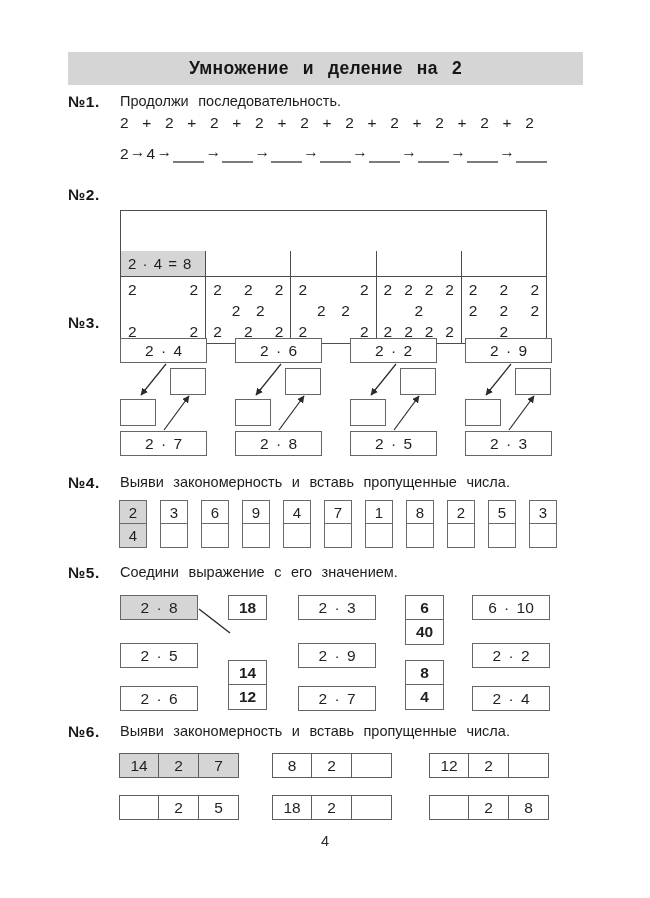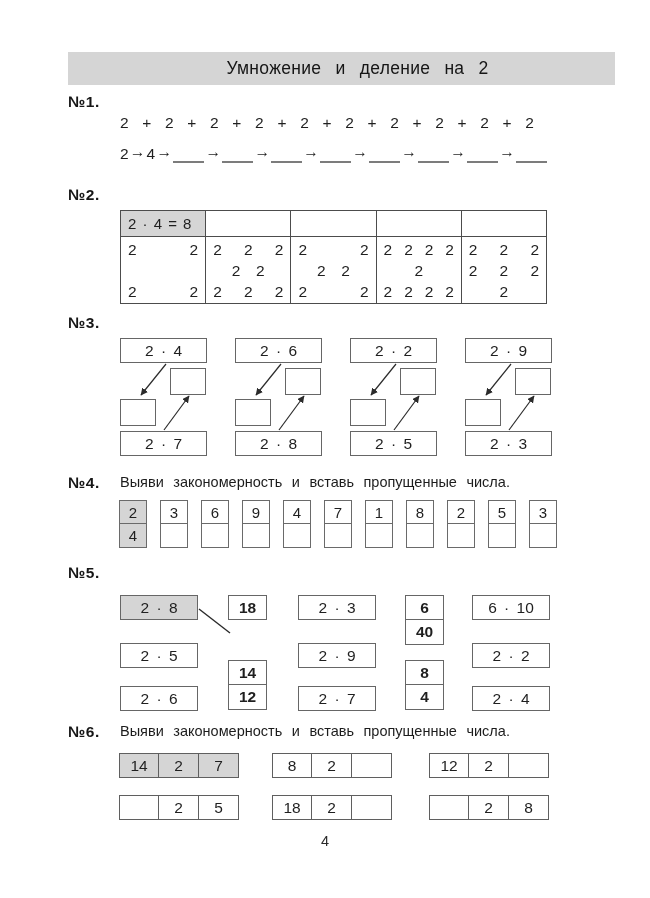--- a/index.html
+++ b/index.html
@@ -1,38 +1,38 @@
 <!DOCTYPE html>
 <html><head>
 <meta charset="utf-8">
 <style>
   html,body{margin:0;padding:0;background:#fff;}
   #page{position:relative;width:650px;height:898px;background:#ffffff;
         font-family:"Liberation Sans",sans-serif;color:#1f1f1f;overflow:hidden;}
   .gray{background:#d5d5d5;}
   #titlebar{position:absolute;left:68px;top:52px;width:515px;height:33px;background:#d5d5d5;
-            display:flex;align-items:center;justify-content:center;font-weight:normal;
-            font-size:17.5px;word-spacing:9px;letter-spacing:.3px;color:#161616;padding-left:32px;}
+            display:flex;align-items:center;justify-content:center;font-weight:bold;
+            font-size:17.5px;word-spacing:9px;letter-spacing:.3px;color:#161616;}
   .tlabel{position:absolute;left:68px;font-weight:bold;font-size:15.5px;color:#161616;letter-spacing:.5px;}
   .tinstr{position:absolute;left:120px;font-size:14.5px;word-spacing:5.5px;color:#1c1c1c;white-space:nowrap;}
   #t1l,#t1i{top:93px;}  #t2l,#t2i{top:186px;}  #t3l,#t3i{top:314px;}
   #t4l,#t4i{top:474px;} #t5l,#t5i{top:564px;}  #t6l,#t6i{top:723px;}
 
   
   #sumrow{position:absolute;left:120px;top:114px;width:414px;display:flex;
           justify-content:space-between;align-items:center;font-size:15.5px;}
   #seqrow{position:absolute;left:120px;top:143px;width:427px;display:flex;
           justify-content:space-between;align-items:flex-end;font-size:15.5px;}
   #seqrow .arr{margin-bottom:2px;}
   .blank{display:inline-block;width:31px;height:14px;border-bottom:2px solid #7c7c7c;}
 
   
   #t2table{position:absolute;left:120px;top:210px;width:427px;display:flex;
            border:1px solid #4c4c4c;box-sizing:border-box;background:#fff;}
-  .t2col{flex:1;border-left:1px solid #4c4c4c;min-width:0;}
+  .t2col{flex:1;border-left:1px solid #4c4c4c;min-width:0;margin-top:40px;}
   .t2col.first{border-left:none;}
   .t2ans{height:26px;border-bottom:1px solid #4c4c4c;box-sizing:border-box;display:flex;
          align-items:center;padding-left:7px;font-size:15px;word-spacing:2px;}
   .t2pat{padding:2px 0 1px 0;}
   .pline{height:21px;display:flex;align-items:center;font-size:15.5px;padding:0 7px;}
   .pline.edges{justify-content:space-between;}
   .pline.inner{justify-content:space-evenly;padding:0 10px;}
   .pline.center{justify-content:center;}
 
   
@@ -73,20 +73,21 @@
 
   #pagenum{position:absolute;left:0;top:833px;width:650px;text-align:center;font-size:14.5px;color:#2a2a2a;}
 </style>
 </head>
 <body>
 
 <div id="page">
   <div id="titlebar">Умножение и деление на 2</div>
 
   <div class="tlabel" id="t1l">№1.</div>
+  <div class="tinstr" id="t1i">Продолжи последовательность.</div>
   <div id="sumrow">
       <span class="tok">2</span>
       <span class="tok">+</span>
       <span class="tok">2</span>
       <span class="tok">+</span>
       <span class="tok">2</span>
       <span class="tok">+</span>
       <span class="tok">2</span>
       <span class="tok">+</span>
       <span class="tok">2</span>
@@ -322,20 +323,21 @@
         <div class="dhalf dtop">5</div>
         <div class="dhalf dbot"></div>
       </div>
       <div class="dom">
         <div class="dhalf dtop">3</div>
         <div class="dhalf dbot"></div>
       </div>
     </div>
 
   <div class="tlabel" id="t5l">№5.</div>
+  <div class="tinstr" id="t5i">Соедини выражение с его значением.</div>
   <svg id="t5line" width="40" height="32" viewBox="0 0 40 32">
     <line x1="2" y1="3" x2="33" y2="27" stroke="#2b2b2b" stroke-width="1.4"></line>
   </svg>
 
   <div class="tlabel" id="t6l">№6.</div>
   <div class="tinstr" id="t6i">Выяви закономерность и вставь пропущенные числа.</div>
 
   <div id="pagenum">4</div>
 <div class="ebox gray" style="left: 120px; top: 595px;">2 · 8</div>
     <div class="ebox" style="left: 120px; top: 643px;">2 · 5</div>

